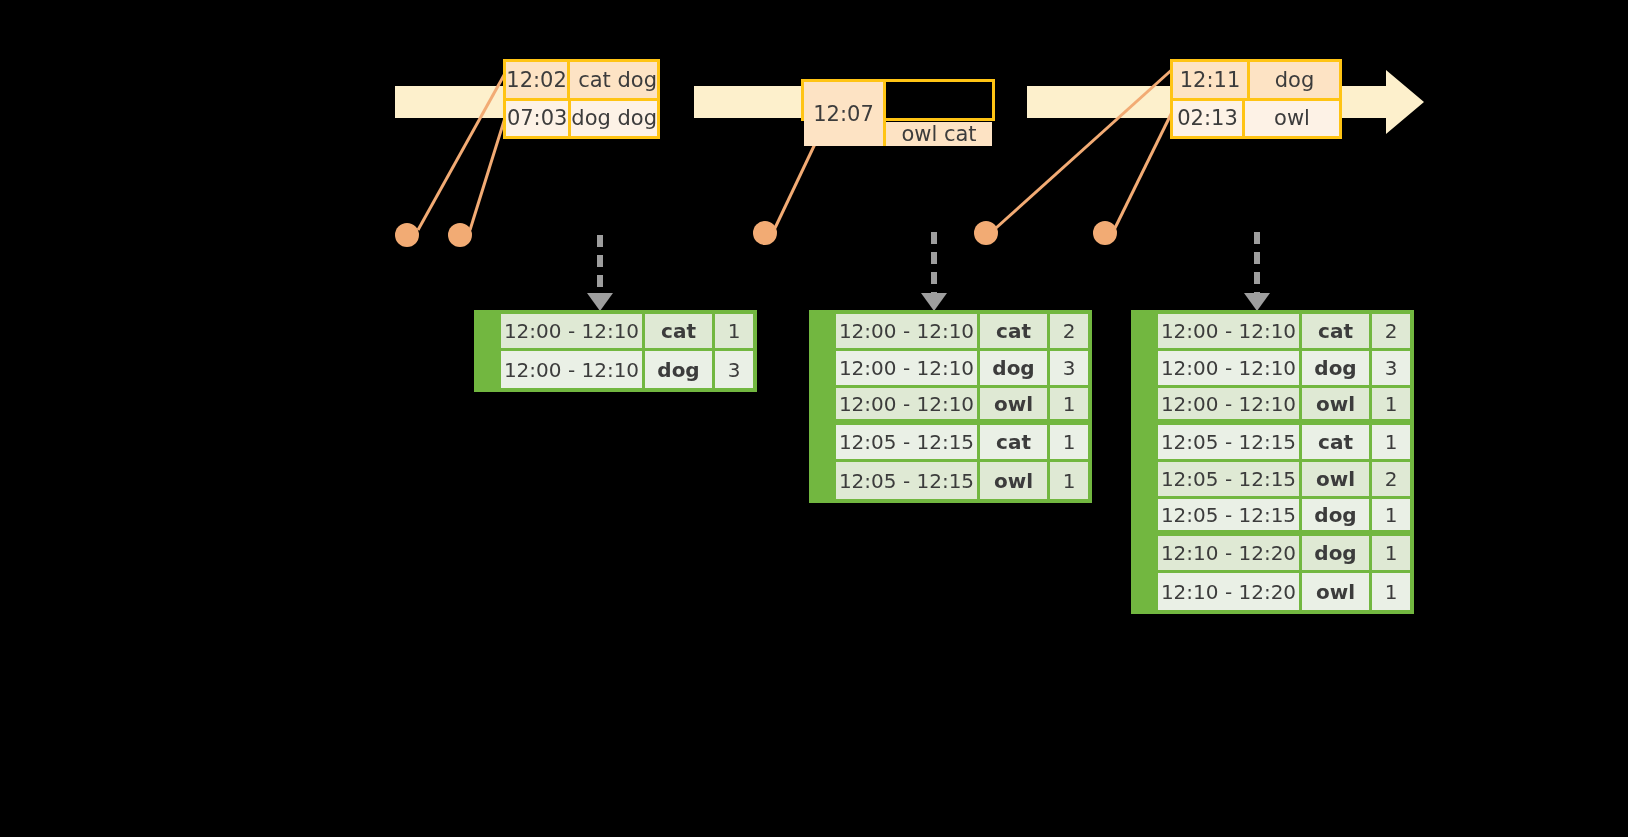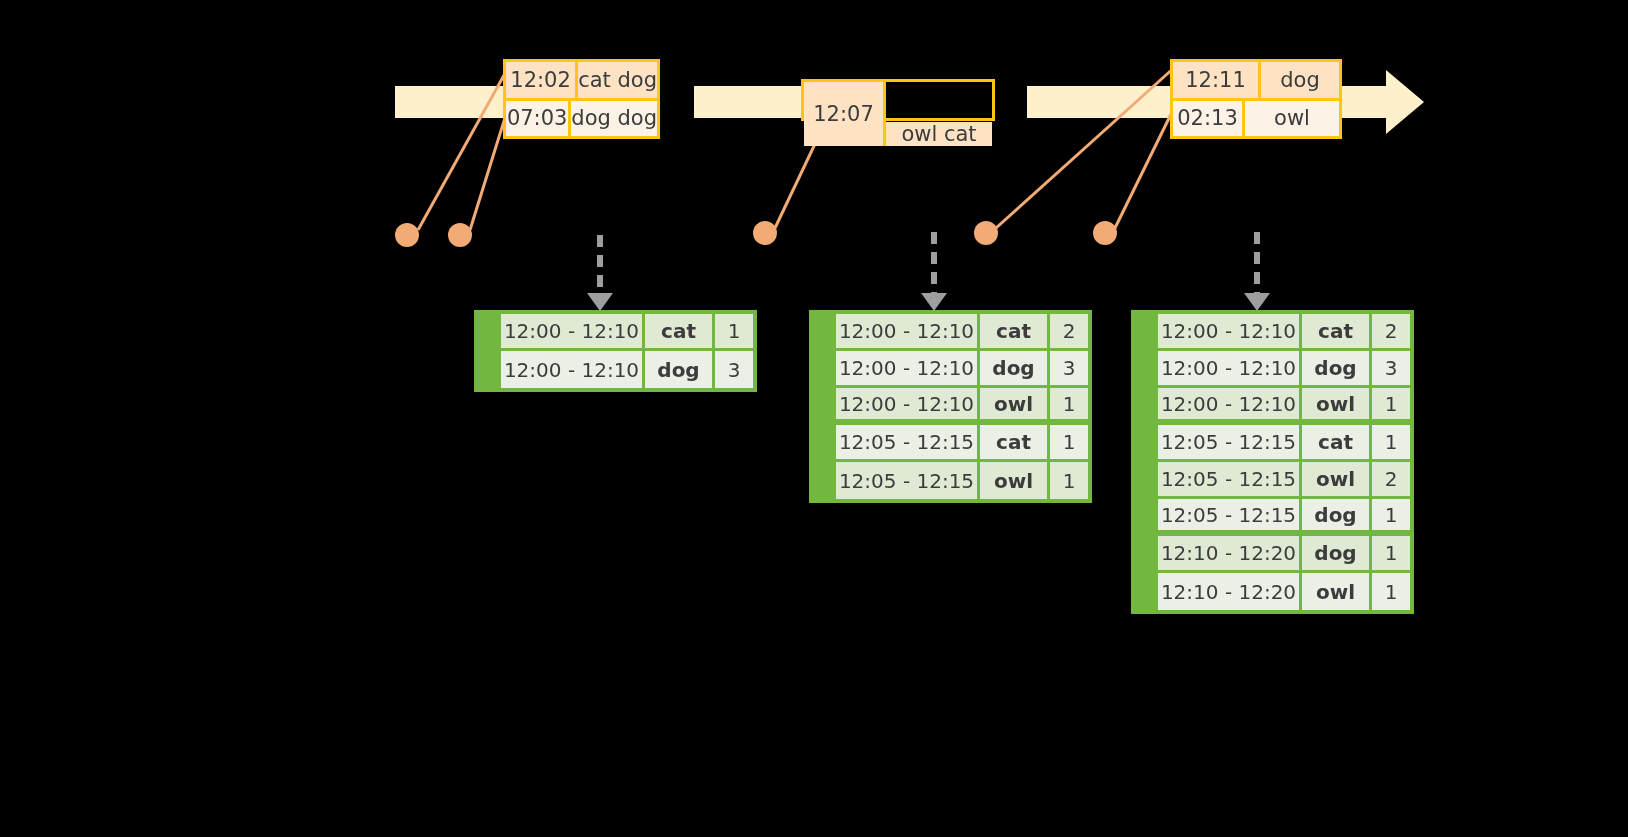--- a/index.html
+++ b/index.html
@@ -100,38 +100,38 @@
 
   <div class="dot" style="left:395px;top:223px;"></div>
   <div class="dot" style="left:448px;top:223px;"></div>
   <div class="dot" style="left:753px;top:221px;"></div>
   <div class="dot" style="left:974px;top:221px;"></div>
   <div class="dot" style="left:1093px;top:221px;"></div>
 
   <div class="evt" style="left:503px;top:59px;width:157px;height:80px;">
     <div class="evt-row shade">
       <div class="cell c-time" style="width:82px;">12:02</div>
-      <div class="cell" style="flex:1;">cat dog</div>
+      <div class="cell" style="flex:1;padding-left:8px;">cat dog</div>
     </div>
     <div class="evt-row light">
       <div class="cell c-time" style="width:82px;">07:03</div>
       <div class="cell" style="flex:1;">dog dog</div>
     </div>
   </div>
 
   <div class="evt" style="left:801px;top:79px;width:194px;height:42px;">
     <div class="evt-row shade">
       <div class="cell c-time" style="width:82px;">12:07</div>
       <div class="cell" style="flex:1;margin-top:40px;">owl cat</div>
     </div>
   </div>
 
   <div class="evt" style="left:1170px;top:59px;width:172px;height:80px;">
     <div class="evt-row shade">
-      <div class="cell c-time" style="width:88px;">12:11</div>
+      <div class="cell c-time" style="width:77px;">12:11</div>
       <div class="cell" style="flex:1;">dog</div>
     </div>
     <div class="evt-row light">
       <div class="cell c-time" style="width:72px;">02:13</div>
       <div class="cell" style="flex:1;">owl</div>
     </div>
   </div>
 
   <div class="dash" style="left:597px;top:235px;height:63px;"></div>
   <div class="dash-head" style="left:587px;top:293px;"></div>

